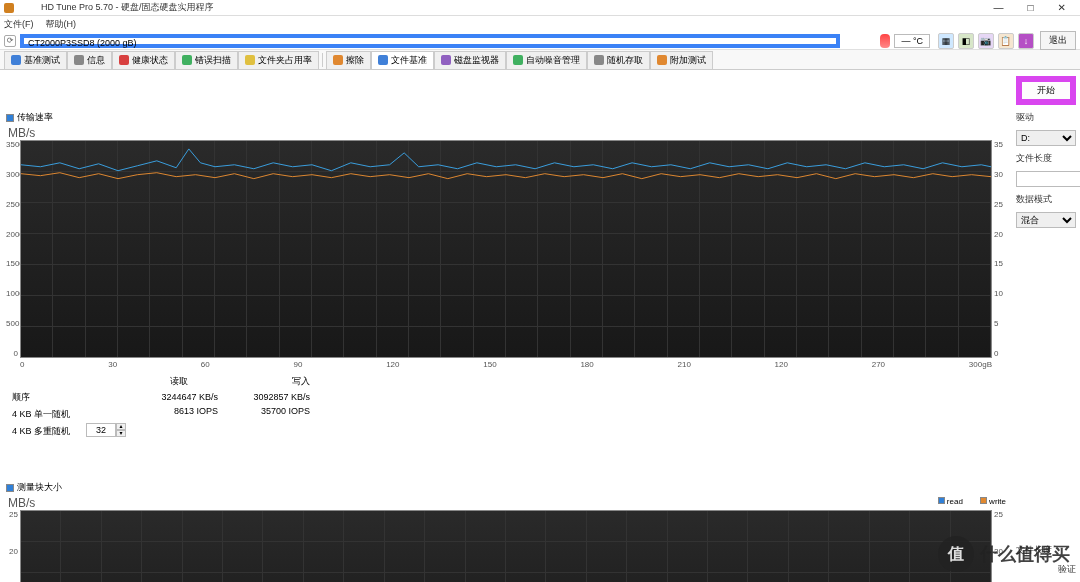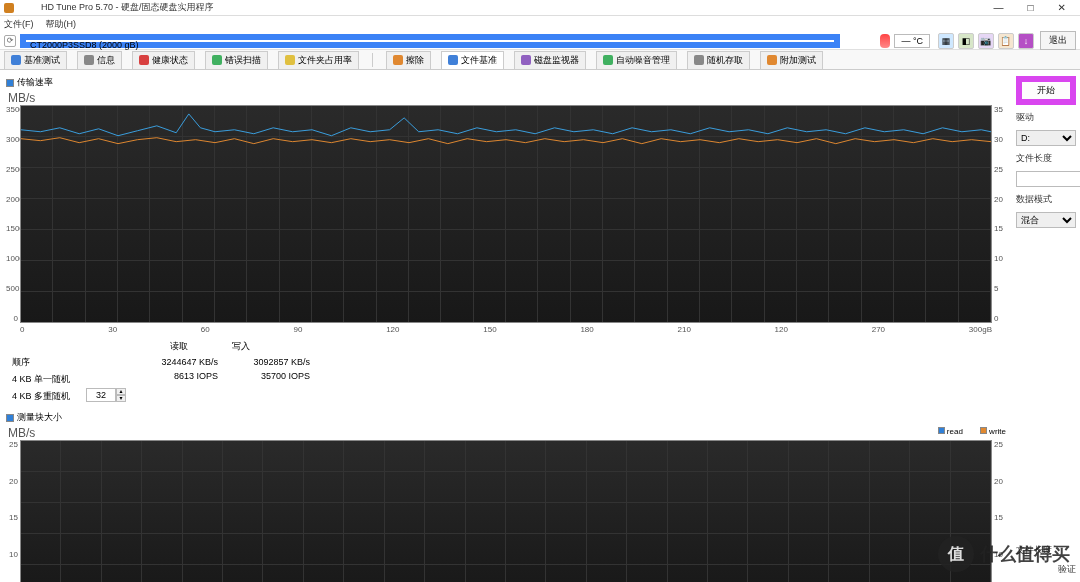--- a/index.html
+++ b/index.html
@@ -5,38 +5,38 @@
     * { margin:0; padding:0; box-sizing:border-box; font-family:"Microsoft YaHei","SimSun",Arial,sans-serif; }
     body { width:1080px; height:582px; background:#fff; overflow:hidden; font-size:10px; }
     .titlebar { height:16px; background:#fff; display:flex; align-items:center; padding:0 4px; border-bottom:1px solid #ddd; }
     .title-icon { width:10px; height:10px; background:#d08020; border-radius:2px; margin-right:3px; }
     .title-text { font-size:9px; color:#333; flex:1;padding-left:24px; }
     .winctl { display:flex; gap:12px; margin-right:4px; }
     .winctl span { font-size:10px; color:#333; cursor:default; padding:0 6px; }
     .menubar { height:16px; display:flex; align-items:center; padding:0 4px; font-size:9px; gap:12px; color:#333; }
     .driverow { height:18px; display:flex; align-items:center; padding:2px 4px; border-bottom:1px solid #e0e0e0; }
     .drive-icon { width:12px; height:12px; border:1px solid #aaa; border-radius:2px; margin-right:4px; display:flex; align-items:center; justify-content:center; font-size:8px; color:#666; }
-    .drive-select { flex:1; height:14px; border:6px solid #3b82f6; font-size:9px; padding:0 4px; max-width:820px; }
+    .drive-select { flex:1; height:14px; border:4px solid #3b82f6; font-size:9px; padding:0 4px; max-width:820px; }
     .temp-group { display:flex; align-items:center; gap:4px; margin-left:auto; margin-right:8px; }
     .temp-icon { width:10px; height:14px; background:linear-gradient(#f44,#f88); border-radius:4px; }
     .temp-text { font-size:9px; border:1px solid #bbb; padding:1px 6px; }
     .quickbtns { display:flex; gap:4px; }
     .qbtn { width:16px; height:16px; border:1px solid #ccc; border-radius:2px; display:flex; align-items:center; justify-content:center; font-size:9px; }
     .qb1{background:#cfe8ff;} .qb2{background:#d7e6c8;} .qb3{background:#e6d7f5;} .qb4{background:#f5e6d0;} .qb5{background:#b54fc5;color:#fff;}
     .exit-btn { margin-left:6px; font-size:9px; padding:2px 8px; border:1px solid #bbb; background:#f5f5f5; }
-    .tabrow { height:20px; display:flex; align-items:center; padding:2px 4px; border-bottom:1px solid #ccc; gap:10px; background:#f8f8f8; }
+    .tabrow { height:20px; display:flex; align-items:center; padding:2px 4px; border-bottom:1px solid #ccc; gap:0; background:#f8f8f8; }
     .tab { display:flex; align-items:center; gap:3px; padding:2px 6px; border:1px solid #ccc; border-bottom:none; font-size:9px; background:#f0f0f0; }
     .tab.active { background:#fff; }
     .tab-icon { width:10px; height:10px; border-radius:2px; }
     .ti-blue{background:#4080d8;} .ti-red{background:#d84040;} .ti-green{background:#40b060;} .ti-orange{background:#e08830;} .ti-gray{background:#888;} .ti-purple{background:#9060c0;} .ti-yellow{background:#e0c040;}
     .tab-sep { width:1px; height:14px; background:#ccc; margin:0 3px; }
     .mainrow { display:flex; height:calc(100% - 70px); }
     .leftcol { flex:1; padding:6px; display:flex; flex-direction:column; overflow:hidden; }
     .rightcol { width:68px; padding:6px 4px; display:flex; flex-direction:column; gap:6px; }
-    .section-title { display:flex; align-items:center; gap:3px; font-size:9px; margin-bottom:2px; }
+    .section-title { display:flex; align-items:center; gap:3px; font-size:9px; margin-bottom:2px;margin-top:35px; }
     .sq{ width:8px; height:8px; border:1px solid #888; }
     .sq-blue{background:#3080d8;} .sq-orange{background:#e08830;}
     .chart-yl { font-size:12px; color:#555; }
     .chart-wrap { display:flex; }
     .yl-axis { width:14px; display:flex; flex-direction:column; justify-content:space-between; font-size:8px; color:#555; text-align:right; padding-right:2px; }
     .yr-axis { width:14px; display:flex; flex-direction:column; justify-content:space-between; font-size:8px; color:#555; text-align:left; padding-left:2px; }
     .chart { height:218px; flex:1; background:linear-gradient(#2a2a2a,#181818); border:1px solid #888; position:relative; }
     .chart-grid { position:absolute; inset:0; background-image:
        repeating-linear-gradient(to right, transparent 0, transparent calc(100%/30 - 1px), #333 calc(100%/30 - 1px), #333 calc(100%/30)),
        repeating-linear-gradient(to bottom, transparent 0, transparent 30px, #333 30px, #333 31px); }
@@ -215,21 +215,21 @@
               <div>▾</div>
             </div>
           </div>
       </div>
       <div class="rescol">
         <span style="text-align:center;">读取</span>
         <span class="resval">3244647 KB/s</span>
         <span class="resval">8613 IOPS</span>
       </div>
       <div class="rescol">
-        <span style="text-align:left;">写入</span>
+        <span style="text-align:right;">写入</span>
         <span class="resval">3092857 KB/s</span>
         <span class="resval">35700 IOPS</span>
       </div>
     </div>
 
     <div class="section-title">
       <div class="sq sq-blue"></div>
       <span>测量块大小</span>
     </div>
     <div class="chart-yl" style="padding-left:2px;">MB/s</div>

